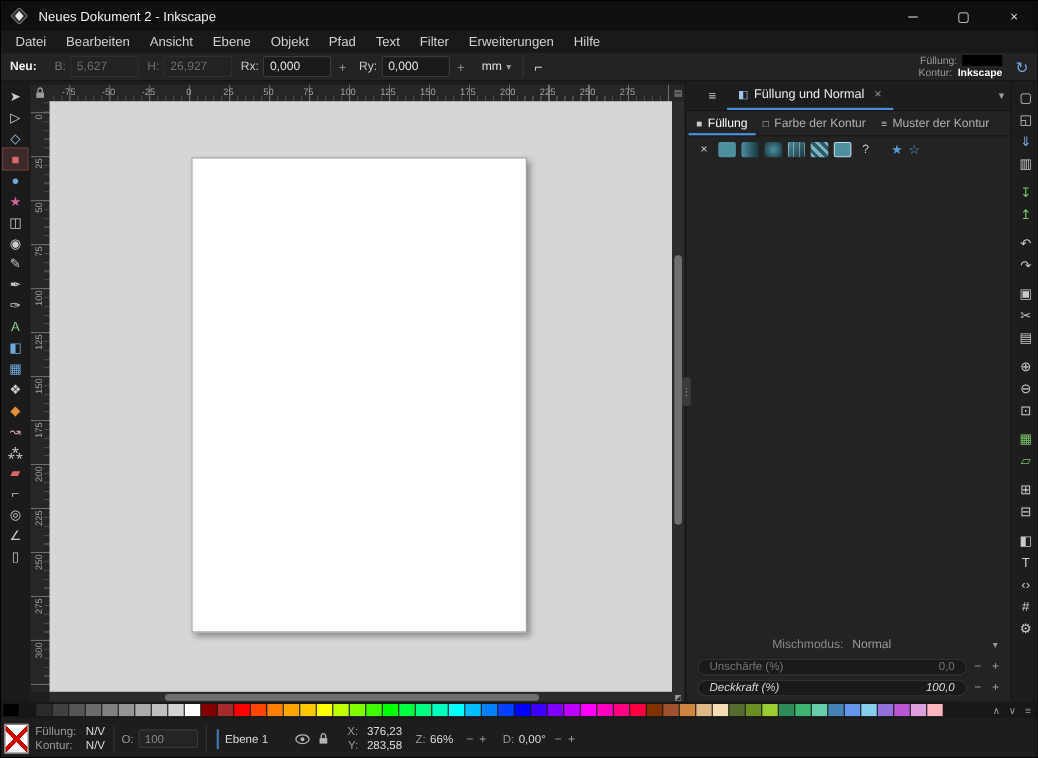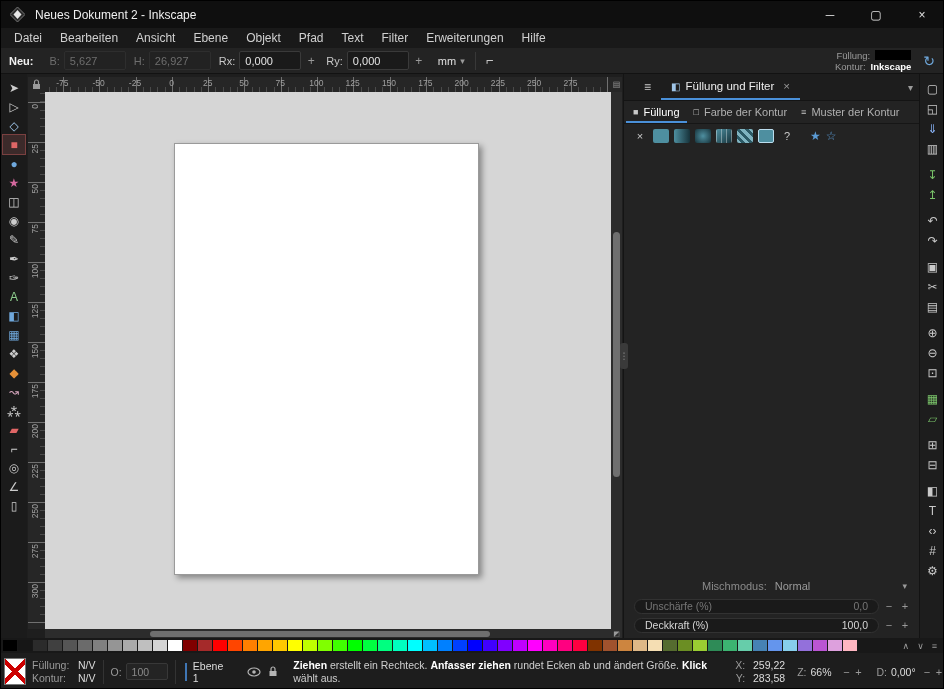--- a/index.html
+++ b/index.html
@@ -120,21 +120,21 @@
   .blend-row .bl{margin-left:66px;}
   .blend-row .bv{margin-left:8px;color:#9a9a9a;}
   .blend-row .chev{margin-left:auto;}
   .slider-row{position:absolute;left:10px;right:8px;height:16px;display:flex;align-items:center;gap:4px;}
   .slider-row.blur{top:524px;}
   .slider-row.opacity{top:543px;}
   .slider-bar{flex:1;height:15px;background:#1a1a1a;border:1px solid #323232;border-radius:8px;
               display:flex;align-items:center;justify-content:space-between;
               padding:0 10px;font-size:10.5px;box-sizing:border-box;}
   .slider-row.blur .slider-bar{color:#767676;}
-  .slider-row.opacity .slider-bar{color:#d6d6d6;}
+  .slider-row.opacity .slider-bar{color:#d6d6d6;font-style:italic;}
   .mini-step{width:12px;text-align:center;color:#9a9a9a;font-size:11px;}
 
   
   .commands{position:absolute;left:918px;top:73px;width:26px;height:564px;background:#1d1d1d;
             border-left:1px solid #131313;display:flex;flex-direction:column;align-items:center;
             padding-top:5px;box-sizing:border-box;}
   .cmd{width:20px;height:20px;display:flex;align-items:center;justify-content:center;
        font-size:12px;flex:none;}
   .cmd.gap{margin-top:6px;}
 
@@ -358,21 +358,21 @@
     <div class="thumb"></div>
   </div>
   <div class="corner-bottom">◩</div>
   <div class="dock-grip">⋮</div>
 
   <div class="dock">
     <div class="dock-tabbar">
       <span class="dock-burger">≡</span>
       <div class="dock-tab">
         <span class="ticon">◧</span>
-        <span>Füllung und Filter</span>
+        <span>Füllung und Normal</span>
         <span class="tclose">×</span>
       </div>
       <span class="dock-chev">▾</span>
     </div>
     <div class="fns-tabs">
         <div class="fns-tab selected">
           <span class="ficon">■</span>
           <span>Füllung</span>
         </div>
         <div class="fns-tab">
@@ -533,25 +533,24 @@
         <ellipse cx="7" cy="5" rx="6" ry="4" fill="none" stroke="#b5b5b5" stroke-width="1.2"></ellipse>
         <circle cx="7" cy="5" r="1.8" fill="#b5b5b5"></circle>
       </svg>
     </span>
     <span class="layer-ic">
       <svg width="10" height="11" viewBox="0 0 10 11">
         <rect x="1.5" y="5" width="7" height="5" fill="#b5b5b5"></rect>
         <path d="M3 5 V3 a2 2 0 0 1 4 0 V5" fill="none" stroke="#b5b5b5" stroke-width="1.2"></path>
       </svg>
     </span>
-    <div class="sb-msg"><b>Ziehen</b><span> erstellt ein Rechteck. </span><b>Anfasser ziehen</b><span> rundet Ecken ab und ändert Größe. </span><b>Klick</b><span> wählt aus.</span></div>
     <div class="coords">
       <div class="r">
           <span class="lab">X:</span>
-          <span class="val">259,22</span>
+          <span class="val">376,23</span>
         </div>
       <div class="r">
           <span class="lab">Y:</span>
           <span class="val">283,58</span>
         </div>
     </div>
     <div class="zrot">
       <span class="lab">Z:</span>
       <span class="val">66%</span>
       <span class="mini-step">−</span>

